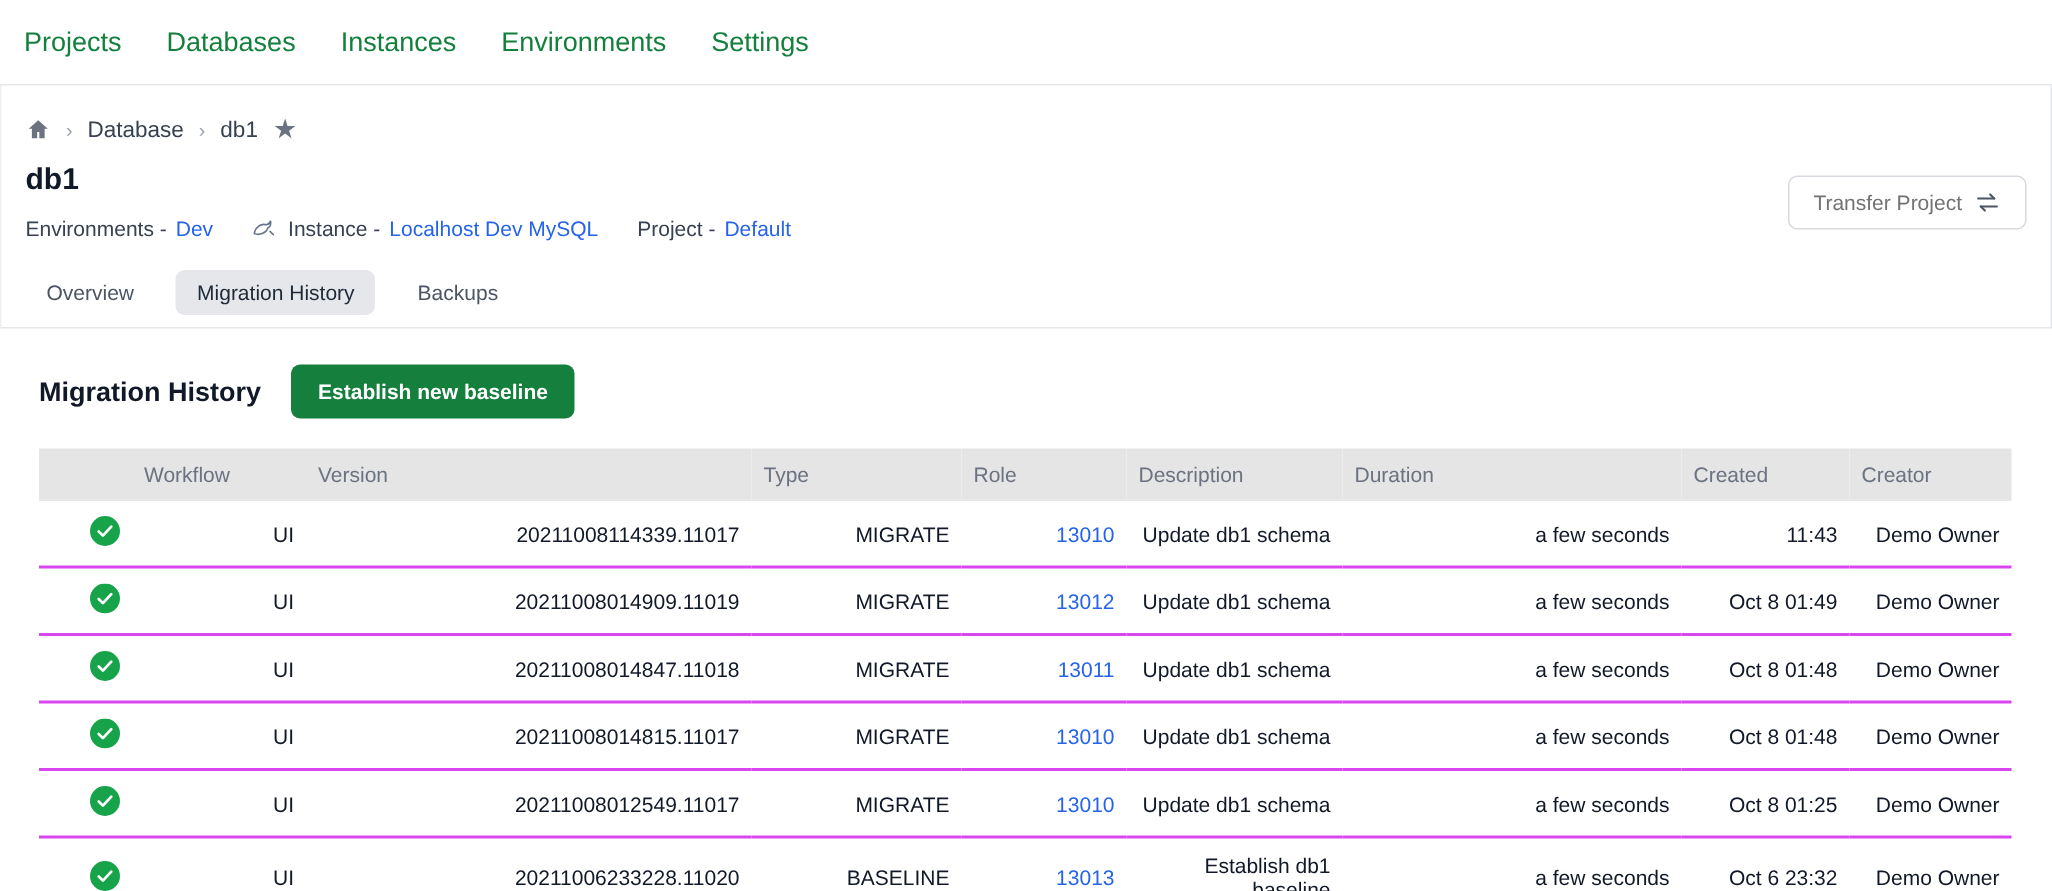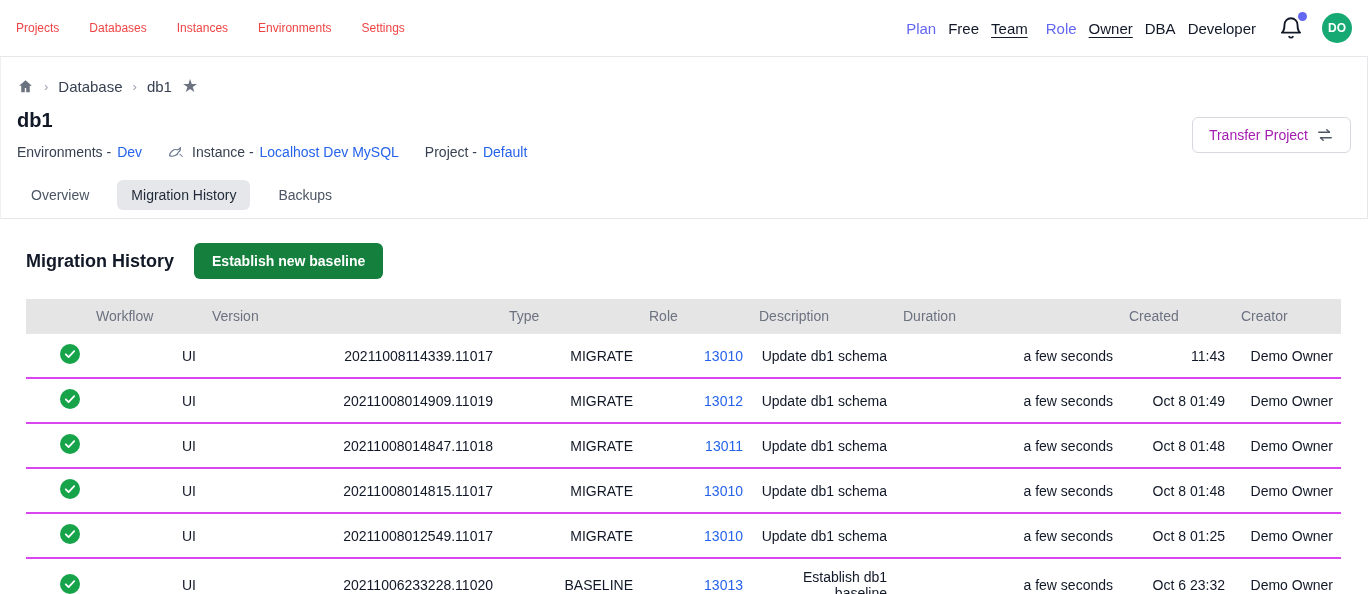--- a/index.html
+++ b/index.html
@@ -3,21 +3,21 @@
 <meta charset="utf-8">
 <style>
   * { margin:0; padding:0; box-sizing:border-box; }
   html,body { width:1368px; height:594px; overflow:hidden; background:#ffffff;
     font-family:"Liberation Sans", sans-serif; color:#111827; }
 
   
   .topnav { height:57px; display:flex; align-items:center; justify-content:space-between;
     padding:0 16px; background:#fff; border-bottom:1px solid #e5e7eb; }
   .nav-left { display:flex; align-items:center; gap:30px; }
-  .nav-item { font-size:12px; color:#ef4444; cursor:pointer; }
+  .nav-item { font-size:18px; color:#15803d; cursor:pointer; }
   .nav-right { display:flex; align-items:center; gap:12px; font-size:15px; }
   .accent-text { color:#6366f1; }
   .underlined { text-decoration:underline; text-underline-offset:3px; cursor:pointer; }
   .role-group { display:flex; align-items:center; gap:12px; margin-left:6px; }
   .bell-wrap { position:relative; margin-left:10px; margin-right:6px; cursor:pointer; width:26px; height:26px; }
   .bell-dot { position:absolute; top:-3px; right:-3px; width:9px; height:9px; border-radius:50%; background:#6366f1; }
   .avatar { width:30px; height:30px; border-radius:50%; background:#16a974; color:#fff;
     display:flex; align-items:center; justify-content:center; font-size:12px; font-weight:700; cursor:pointer; }
 
   
@@ -26,21 +26,21 @@
   .breadcrumb { display:flex; align-items:center; gap:10px; font-size:15px; color:#374151; }
   .crumb-sep { color:#9ca3af; font-size:13px; }
   .crumb-link { cursor:pointer; }
   .star { color:#6b7280; font-size:18px; line-height:1; cursor:pointer; }
   .header-row { display:flex; justify-content:space-between; align-items:center; margin-top:14px; }
   .page-title { font-size:20px; font-weight:700; color:#111827; }
   .env-line { display:flex; align-items:center; gap:6px; margin-top:12px; font-size:14px; color:#374151; }
   .env-line .spacer { width:14px; }
   .link { color:#2563eb; text-decoration:none; cursor:pointer; }
   .btn-outline { display:flex; align-items:center; gap:8px; background:#fff; border:1px solid #d6d9de;
-    border-radius:6px; padding:9px 16px; font-size:14px; font-weight:500; color:#a21caf; cursor:pointer; }
+    border-radius:6px; padding:9px 16px; font-size:14px; font-weight:500; color:#737373; cursor:pointer; }
   .btn-group { display:flex; gap:14px; }
   .tabs { display:flex; gap:14px; margin-top:20px; padding-bottom:8px; }
   .tab { font-size:14px; color:#4b5563; padding:7px 14px; border-radius:6px; cursor:pointer; }
   .tab.active { background:#e5e7eb; color:#1f2937; }
 
   
   .main { padding:0 27px 0 26px; }
   .section-head { display:flex; align-items:center; gap:20px; margin-top:24px; }
   .section-title { font-size:18px; font-weight:700; color:#111827; }
   .btn-primary { background:#15803d; color:#fff; border:none; border-radius:6px;
@@ -56,39 +56,20 @@
 </head>
 <body>
 
 <div class="topnav">
   <div class="nav-left">
     <span class="nav-item">Projects</span>
     <span class="nav-item">Databases</span>
     <span class="nav-item">Instances</span>
     <span class="nav-item">Environments</span>
     <span class="nav-item">Settings</span>
-  </div>
-  <div class="nav-right">
-    <span class="accent-text">Plan</span>
-    <span>Free</span>
-    <span class="underlined">Team</span>
-    <span class="role-group">
-      <span class="accent-text">Role</span>
-      <span class="underlined">Owner</span>
-      <span>DBA</span>
-      <span>Developer</span>
-    </span>
-    <span class="bell-wrap">
-      <svg width="26" height="26" viewBox="0 0 24 24" fill="none" stroke="#111827" stroke-width="1.7" stroke-linecap="round" stroke-linejoin="round">
-        <path d="M18 9a6 6 0 0 0-12 0c0 6-2.4 7.2-2.4 7.2h16.8S18 15 18 9z"></path>
-        <path d="M10.3 20a2 2 0 0 0 3.4 0"></path>
-      </svg>
-      <span class="bell-dot"></span>
-    </span>
-    <span class="avatar">DO</span>
   </div>
 </div>
 
 <div class="band">
   <div class="breadcrumb">
     <span style="display:inline-flex;">
       <svg width="17" height="17" viewBox="0 0 24 24" fill="#6b7280">
         <path d="M12 3l9 8h-3v9h-5v-6H11v6H6v-9H3z"></path>
       </svg>
     </span>

